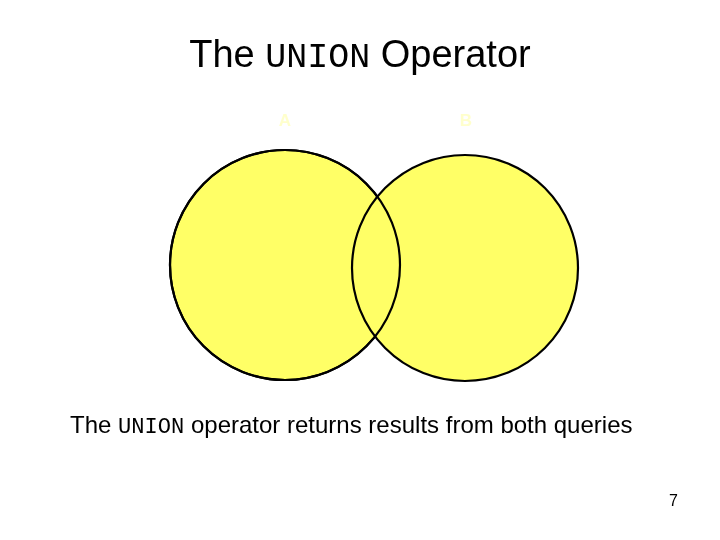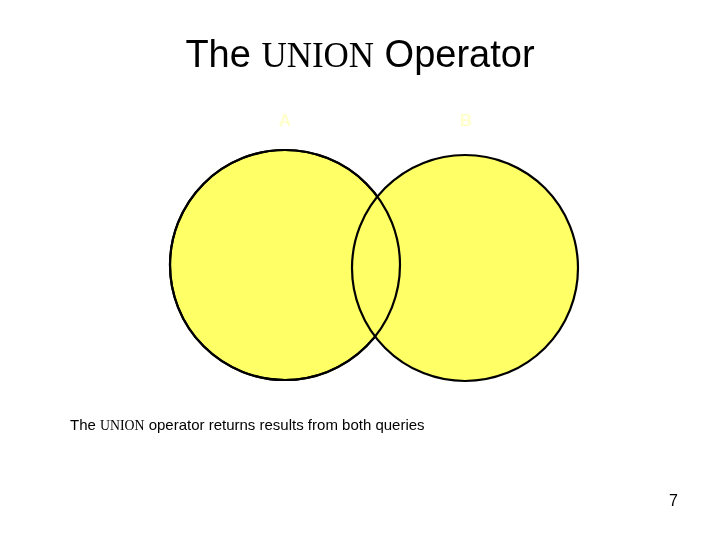--- a/index.html
+++ b/index.html
@@ -29,21 +29,21 @@
     top: 32px;
     width: 720px;
     text-align: center;
     font-family: "Liberation Sans", sans-serif;
     font-size: 38px;
     line-height: 44px;
     color: #000000;
     white-space: nowrap;
   }
   .kw {
-    font-family: Liberation Serif, serif;
+    font-family: Liberation Mono, monospace;
     font-size: 0.92em;
     letter-spacing: 0px;
     margin-top: 40px;
   }
 
   
   .venn {
     position: absolute;
     left: 160px;
     top: 100px;
@@ -56,21 +56,21 @@
     height: 290px;
   }
 
   
   .body-text {
     position: absolute;
     left: 70px;
     top: 411px;
     width: 600px;
     font-family: "Liberation Sans", sans-serif;
-    font-size: 15px;
+    font-size: 24px;
     line-height: 28px;
     color: #000000;
   }
   .body-text .line {
     display: block;
     white-space: nowrap;
   }
 
   
   .page-number {

